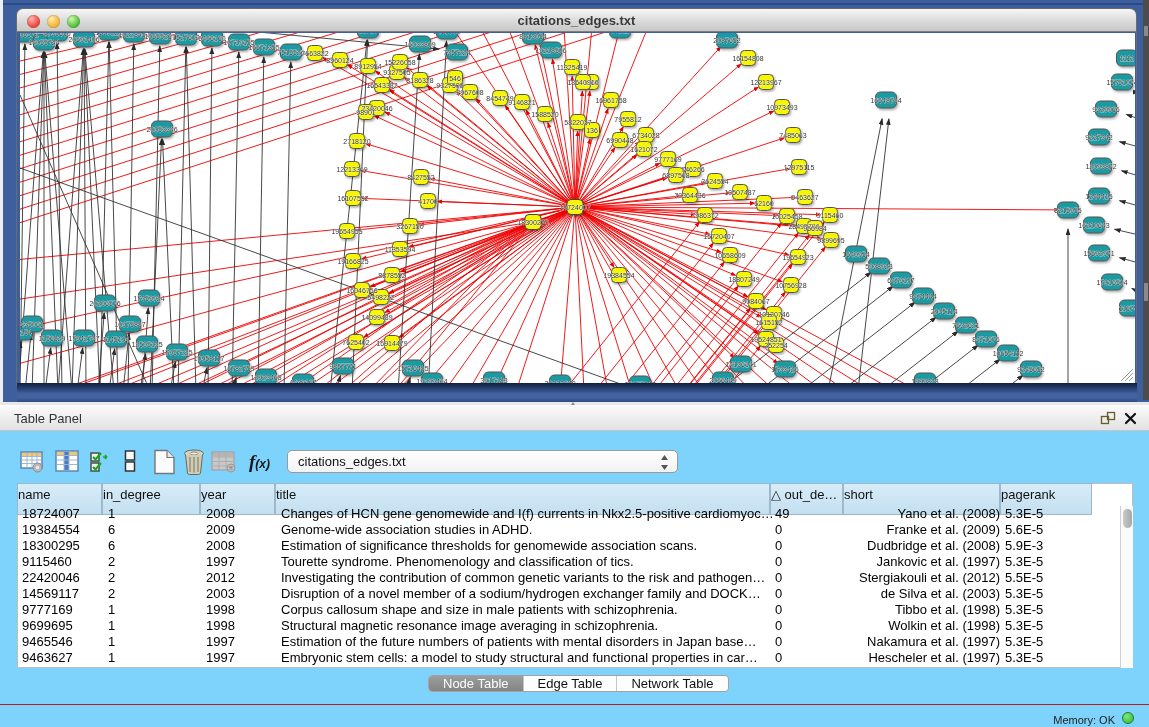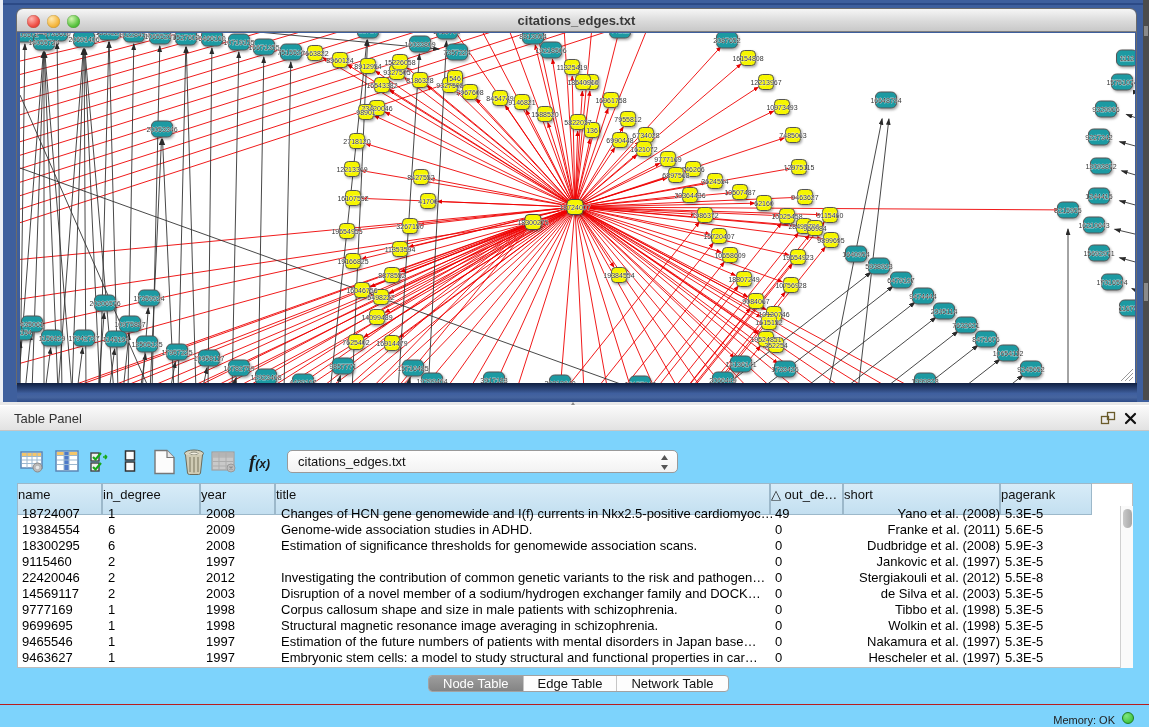--- a/index.html
+++ b/index.html
@@ -676,48 +676,49 @@
         <span style="left:775px">49</span>
         <span class="ctr" style="left:843px;width:157px">Yano et al. (2008)</span>
         <span style="left:1005px">5.3E-5</span>
       </div>
 <div class="tr" style="top:117px">
         <span style="left:22px">19384554</span>
         <span style="left:108px">6</span>
         <span style="left:206px">2009</span>
         <span style="left:281px">Genome-wide association studies in ADHD.</span>
         <span style="left:775px">0</span>
-        <span class="ctr" style="left:843px;width:157px">Franke et al. (2011)</span>
+        <span class="ctr" style="left:843px;width:157px">Franke et al. (2009)</span>
         <span style="left:1005px">5.6E-5</span>
       </div>
 <div class="tr" style="top:133px">
         <span style="left:22px">18300295</span>
         <span style="left:108px">6</span>
         <span style="left:206px">2008</span>
         <span style="left:281px">Estimation of significance thresholds for genomewide association scans.</span>
         <span style="left:775px">0</span>
         <span class="ctr" style="left:843px;width:157px">Dudbridge et al. (2008)</span>
         <span style="left:1005px">5.9E-3</span>
       </div>
 <div class="tr" style="top:149px">
         <span style="left:22px">9115460</span>
         <span style="left:108px">2</span>
         <span style="left:206px">1997</span>
+        <span style="left:281px">Tourette syndrome. Phenomenology and classification of tics.</span>
         <span style="left:775px">0</span>
         <span class="ctr" style="left:843px;width:157px">Jankovic et al. (1997)</span>
         <span style="left:1005px">5.3E-5</span>
       </div>
 <div class="tr" style="top:165px">
         <span style="left:22px">22420046</span>
         <span style="left:108px">2</span>
         <span style="left:206px">2012</span>
         <span style="left:281px">Investigating the contribution of common genetic variants to the risk and pathogen…</span>
         <span style="left:775px">0</span>
         <span class="ctr" style="left:843px;width:157px">Stergiakouli et al. (2012)</span>
-        <span style="left:1005px">5.5E-8</span>
+        <span style="left:1005px">5.5E-5</span>
       </div>
 <div class="tr" style="top:181px">
         <span style="left:22px">14569117</span>
         <span style="left:108px">2</span>
         <span style="left:206px">2003</span>
         <span style="left:281px">Disruption of a novel member of a sodium/hydrogen exchanger family and DOCK…</span>
         <span style="left:775px">0</span>
         <span class="ctr" style="left:843px;width:157px">de Silva et al. (2003)</span>
         <span style="left:1005px">5.3E-5</span>
       </div>

